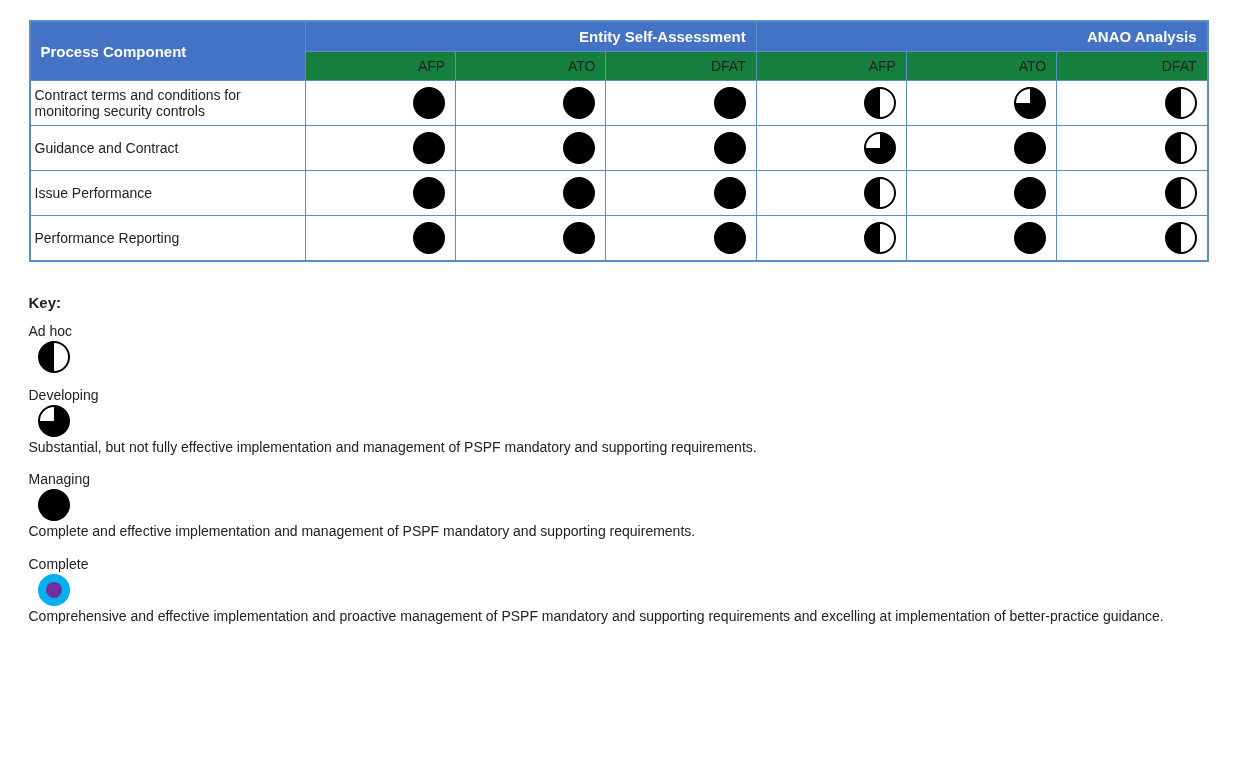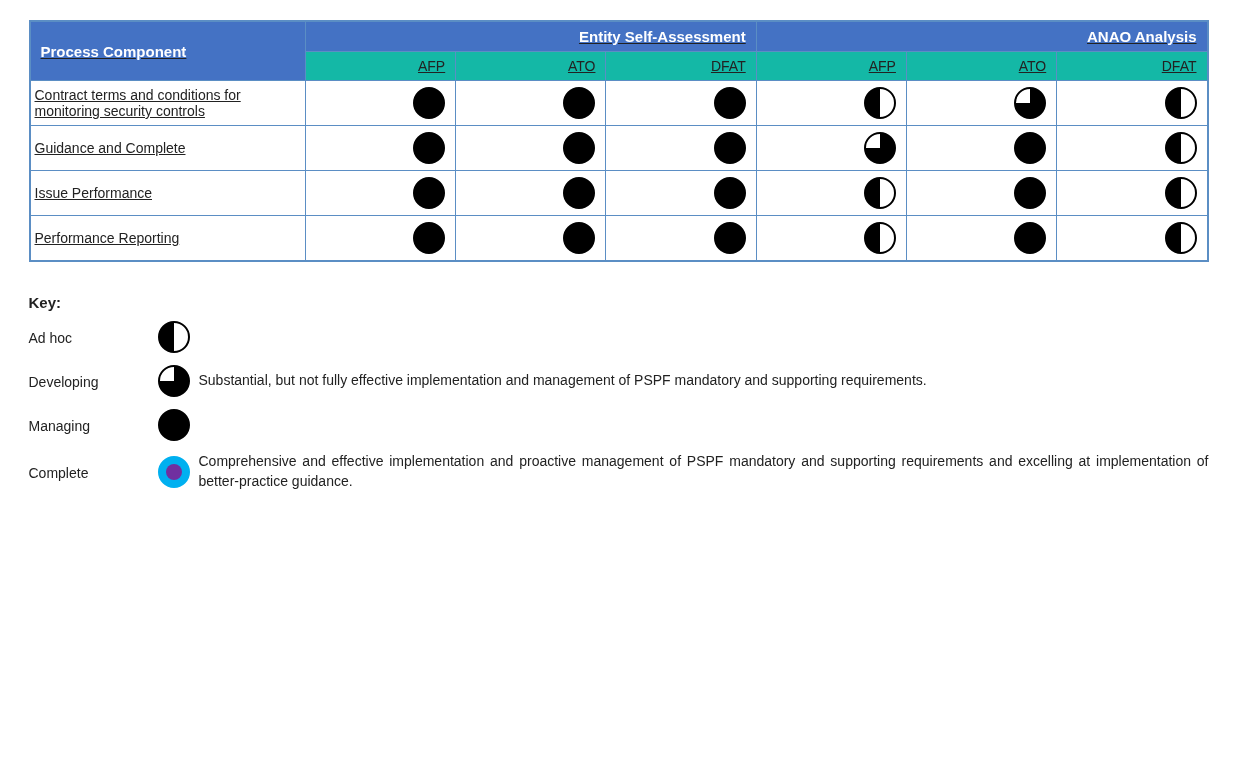--- a/index.html
+++ b/index.html
@@ -15,39 +15,38 @@
 
     .table-container {
       width: 1180px;
       margin: 0 auto 24px auto;
       border: 1.5px solid #5b8ec4;
     }
 
     table {
       width: 100%;
       border-collapse: collapse;
-      text-decoration: underline;
     }
 
     th, td {
       border: 1px solid #5b8ec4;
       padding: 6px 10px;
       text-align: right;
       vertical-align: middle;
     }
 
     th {
       background-color: #4472c4;
       color: #fff;
       font-weight: bold;
       font-size: 15px;
     }
 
     .sub-header th {
-      background-color: #14b8a6;
+      background-color: #15803d;
       color: #222;
       font-weight: normal;
       font-size: 14px;
     }
 
     td.row-label {
       text-align: left;
       width: 220px;
       font-size: 14px;
       padding-left: 4px;
@@ -110,22 +109,23 @@
     }
 
     .key-title {
       font-weight: bold;
       font-size: 15px;
       margin-bottom: 8px;
     }
 
     .key-row {
       display: flex;
-      align-items: center;
+      align-items: flex-start;
       margin-bottom: 10px;
+      flex-direction: column;
     }
 
     .key-label {
       width: 120px;
       font-size: 14px;
       padding-top: 4px;
       flex-shrink: 0;
     }
 
     .key-icon {
@@ -168,21 +168,21 @@
     <tr>
           <td class="row-label">Contract terms and conditions for monitoring security controls</td>
           <td class="icon-cell"><span class="circle-icon full-black"></span></td>
           <td class="icon-cell"><span class="circle-icon full-black"></span></td>
           <td class="icon-cell"><span class="circle-icon full-black"></span></td>
           <td class="icon-cell"><span class="circle-icon half-left"></span></td>
           <td class="icon-cell"><span class="circle-icon three-quarter"></span></td>
           <td class="icon-cell"><span class="circle-icon half-left"></span></td>
         </tr>
         <tr>
-          <td class="row-label">Guidance and Complete</td>
+          <td class="row-label">Guidance and Contract</td>
           <td class="icon-cell"><span class="circle-icon full-black"></span></td>
           <td class="icon-cell"><span class="circle-icon full-black"></span></td>
           <td class="icon-cell"><span class="circle-icon full-black"></span></td>
           <td class="icon-cell"><span class="circle-icon three-quarter"></span></td>
           <td class="icon-cell"><span class="circle-icon full-black"></span></td>
           <td class="icon-cell"><span class="circle-icon half-left"></span></td>
         </tr>
         <tr>
           <td class="row-label">Issue Performance</td>
           <td class="icon-cell"><span class="circle-icon full-black"></span></td>
@@ -219,20 +219,21 @@
         <div class="key-icon">
           <span class="circle-icon three-quarter"></span>
         </div>
         <span class="key-desc">Substantial, but not fully effective implementation and management of PSPF mandatory and supporting requirements.</span>
       </div>
       <div class="key-row">
         <span class="key-label">Managing</span>
         <div class="key-icon">
           <span class="circle-icon full-black"></span>
         </div>
+        <span class="key-desc">Complete and effective implementation and management of PSPF mandatory and supporting requirements.</span>
       </div>
       <div class="key-row">
         <span class="key-label">Complete</span>
         <div class="key-icon">
           <span class="circle-icon embedded"></span>
         </div>
         <span class="key-desc">Comprehensive and effective implementation and proactive management of PSPF mandatory and supporting requirements and excelling at implementation of better-practice guidance.</span>
       </div>
     </div>
 </div>

